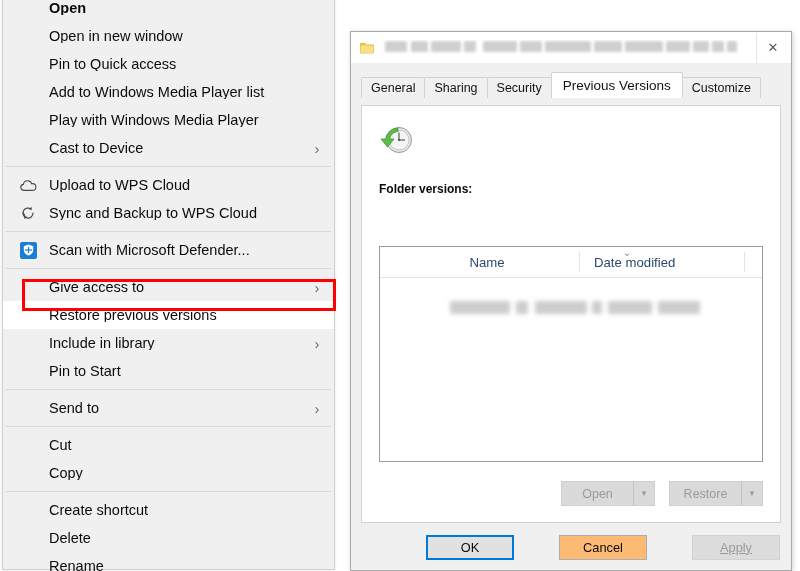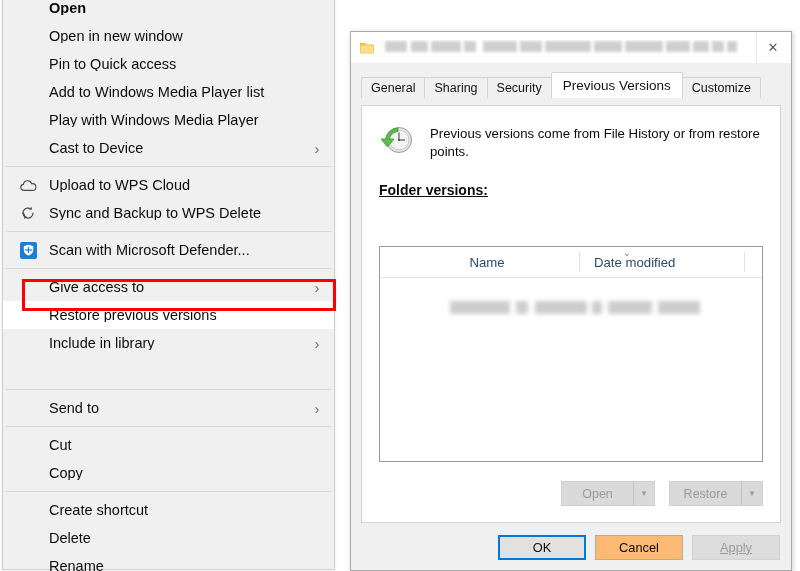--- a/index.html
+++ b/index.html
@@ -203,25 +203,24 @@
     margin-right: 14px;
   }
   .info-text {
     font-size: 13.2px;
     color: #0b0b0b;
     line-height: 1.33;
     padding-top: 3px;
   }
 
   .section-label {
-    font-size: 14px;
+    font-size: 12px;
     color: #0b0b0b;
     font-weight: bold;
     padding: 22px 0 6px 17px;
-    text-decoration: underline;
   }
 
   #versions-listview {
     position: absolute;
     left: 17px;
     right: 17px;
     top: 140px;
     bottom: 60px;
     background: #ffffff;
     border: 1px solid #9a9a9a;
@@ -316,20 +315,21 @@
   
   #dlg-footer {
     position: absolute;
     left: 0; right: 0; bottom: 0;
     height: 46px;
     display: flex;
     align-items: center;
     justify-content: flex-end;
     padding-right: 11px;
     box-sizing: border-box;
+    gap: 36px;
   }
   .dlg-btn {
     width: 88px;
     height: 25px;
     margin-left: 9px;
     font-size: 12.8px;
     display: flex;
     align-items: center;
     justify-content: center;
     box-sizing: border-box;
@@ -398,21 +398,21 @@
     </div>
     <div class="menu-item">
       <span class="m-icon">
         <svg width="16" height="16" viewBox="0 0 16 16">
           <path d="M13 8 A5 5 0 1 1 11.2 4.2" fill="none" stroke="#4a4a4a" stroke-width="1.2" stroke-linecap="round"></path>
           <path d="M3 8 A5 5 0 0 1 4.8 11.8" fill="none" stroke="#4a4a4a" stroke-width="1.2" stroke-linecap="round"></path>
           <path d="M11.6 1.7 L11.6 4.6 L8.8 4.4 Z" fill="#4a4a4a"></path>
           <path d="M4.3 14.3 L4.3 11.4 L7.1 11.6 Z" fill="#4a4a4a"></path>
         </svg>
       </span>
-      <span class="m-label">Sync and Backup to WPS Delete</span>
+      <span class="m-label">Sync and Backup to WPS Cloud</span>
       <span class="m-arrow"></span>
     </div>
 
     <div class="menu-sep"></div>
 
     <div class="menu-item">
       <span class="m-icon">
         <span class="ico-defender">
           <svg width="11" height="12" viewBox="0 0 11 12">
             <path d="M5.5 0.6 L10.2 2.2 L10.2 6.0 C10.2 8.8 8.2 10.8 5.5 11.6 C2.8 10.8 0.8 8.8 0.8 6.0 L0.8 2.2 Z" fill="#ffffff"></path>
@@ -437,20 +437,21 @@
       <span class="m-label">Restore previous versions</span>
       <span class="m-arrow"></span>
     </div>
     <div class="menu-item">
       <span class="m-icon empty"></span>
       <span class="m-label">Include in library</span>
       <span class="m-arrow">›</span>
     </div>
     <div class="menu-item">
       <span class="m-icon empty"></span>
+      <span class="m-label">Pin to Start</span>
       <span class="m-arrow"></span>
     </div>
 
     <div class="menu-sep"></div>
 
     <div class="menu-item">
       <span class="m-icon empty"></span>
       <span class="m-label">Send to</span>
       <span class="m-arrow">›</span>
     </div>
@@ -532,21 +533,20 @@
       <span class="restore-icon">
         <svg width="38" height="38" viewBox="0 0 38 38">
           <circle cx="21" cy="18" r="12.5" fill="#e8e8e8" stroke="#9a9a9a" stroke-width="1"></circle>
           <circle cx="21" cy="18" r="10" fill="#f4f4f4" stroke="#b5b5b5" stroke-width="0.7"></circle>
           <line x1="21" y1="18" x2="21" y2="10.5" stroke="#5a5a5a" stroke-width="1.2"></line>
           <line x1="21" y1="18" x2="27" y2="18" stroke="#5a5a5a" stroke-width="1.2"></line>
           <circle cx="21" cy="18" r="1.1" fill="#4a4a4a"></circle>
           <path d="M20 6 A13 13 0 0 0 7.5 17 L3 17 L9.5 25 L16 17 L11.5 17 A9 9 0 0 1 20 9.5 Z" fill="#5ebb4b" stroke="#3f9a33" stroke-width="0.8" stroke-linejoin="round"></path>
         </svg>
       </span>
-      <span class="info-text">Previous versions come from File History or from restore points.</span>
     </div>
 
     <div class="section-label">Folder versions:</div>
 
     <div id="versions-listview">
       <div id="lv-header">
         <div class="lv-col divider" id="col-name">
           <span class="col-text">Name</span>
         </div>
         <div class="lv-col divider" id="col-date">

